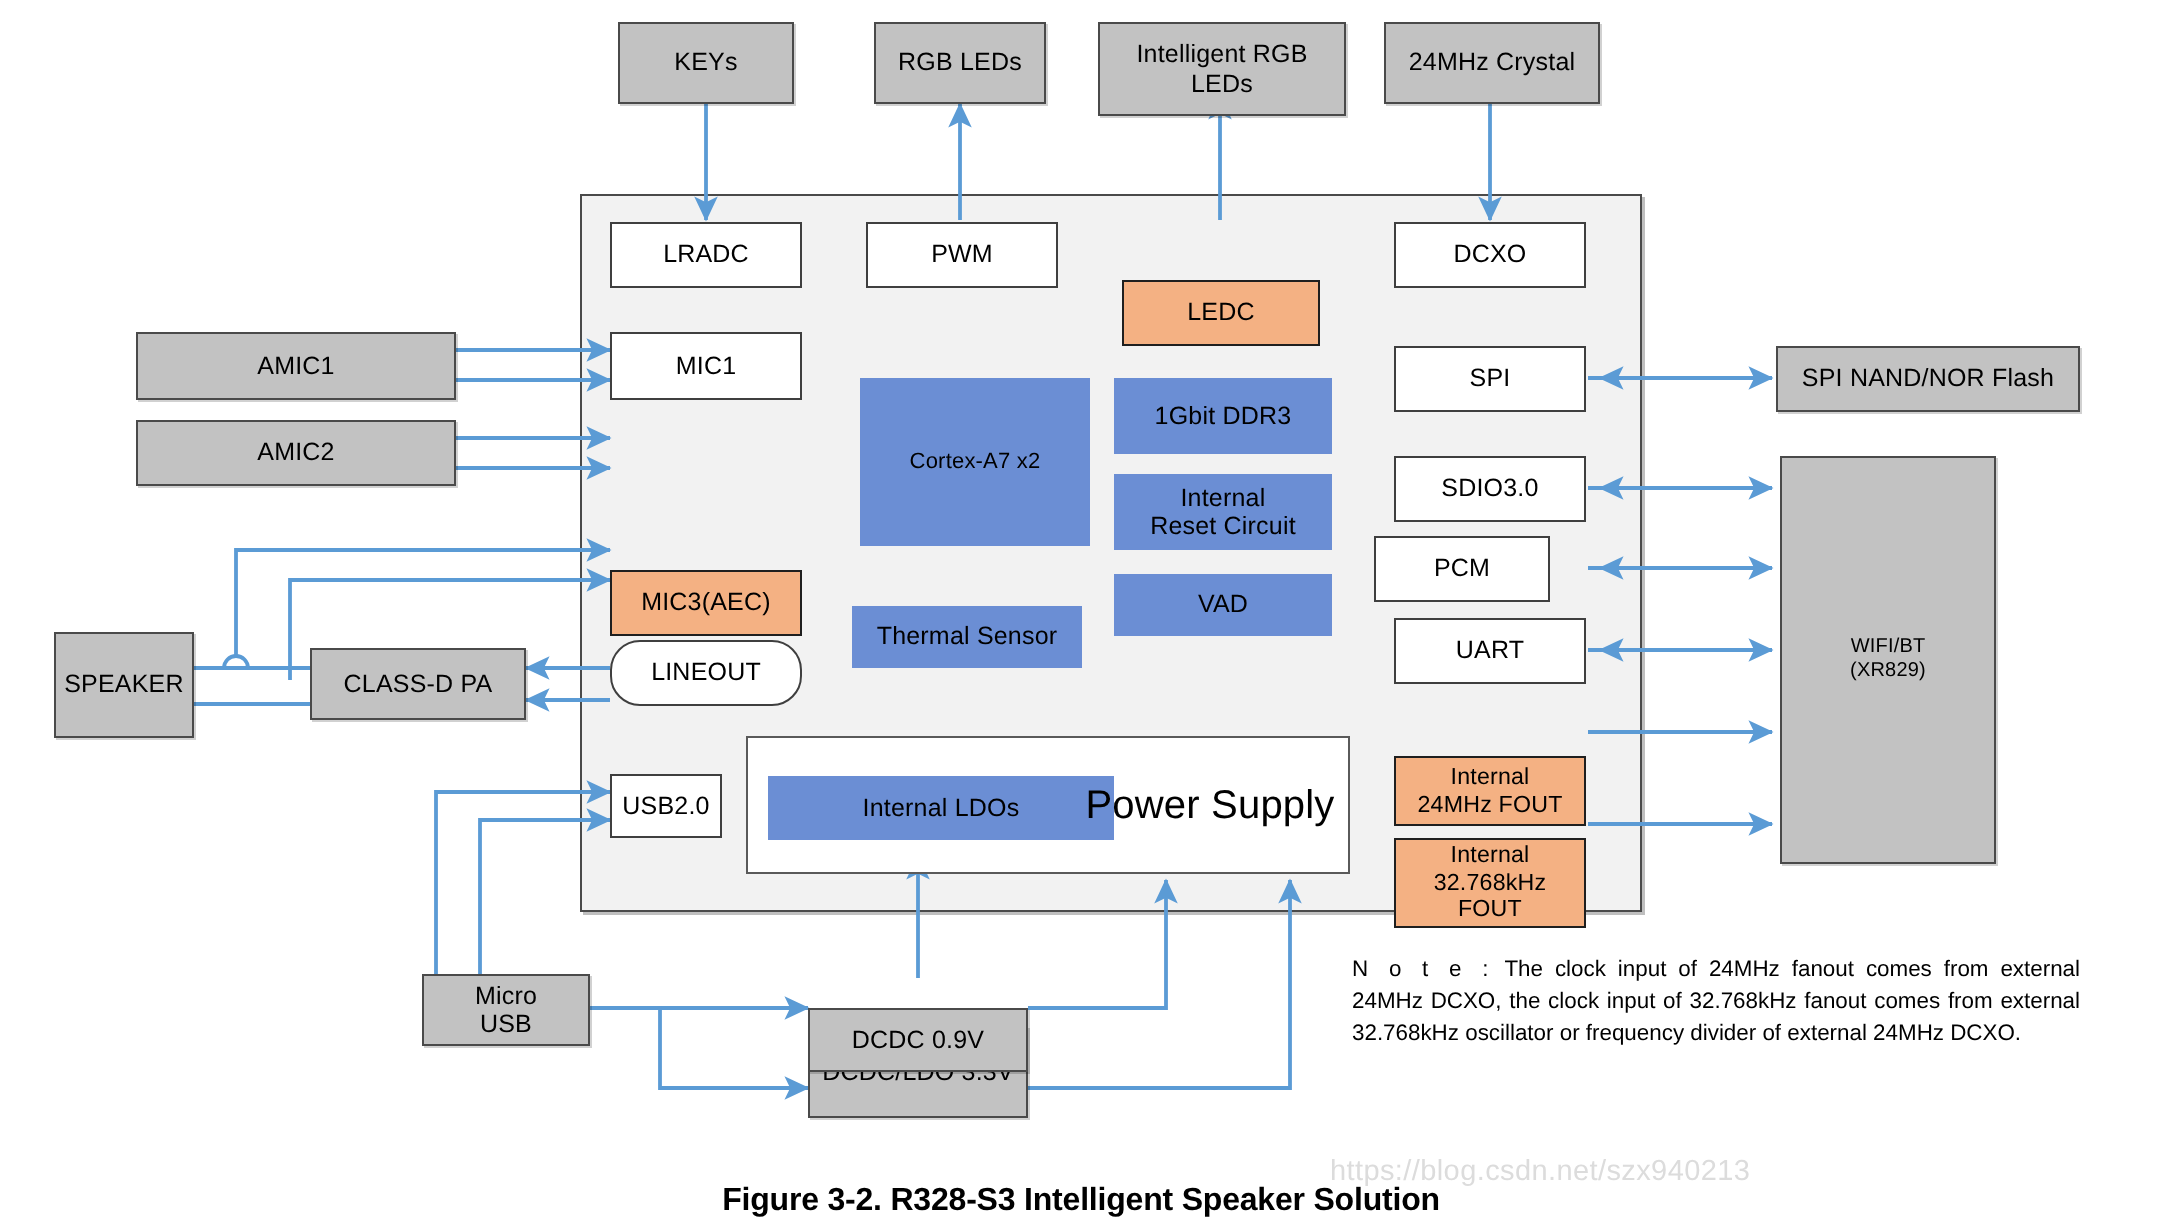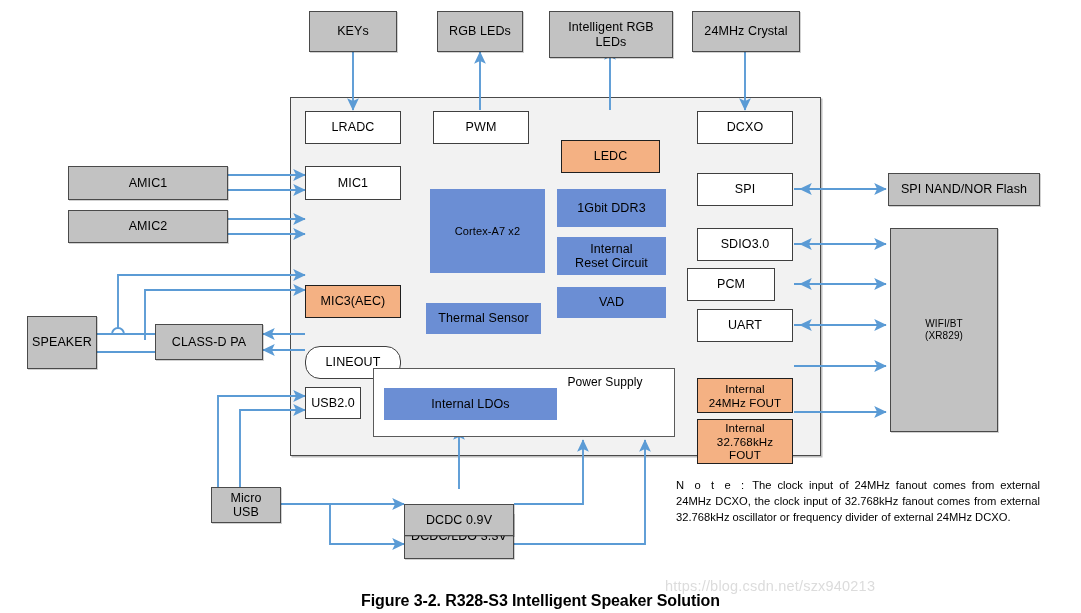--- a/index.html
+++ b/index.html
@@ -203,48 +203,48 @@
   <div class="blk white" style="left:697px;top:111px;width:96px;height:33px;">DCXO</div>
 
   <div class="blk gray" style="left:68px;top:166px;width:160px;height:34px;">AMIC1</div>
 
   <div class="blk gray" style="left:68px;top:210px;width:160px;height:33px;text-align:center;">AMIC2</div>
 
   <div class="blk gray" style="left:3px;top:316px;width:70px;height:53px;margin-left:24px;">SPEAKER</div>
 
   <div class="blk gray" style="left:155px;top:324px;width:108px;height:36px;">CLASS-D PA</div>
 
-  <div class="blk gray" style="left:211px;top:487px;width:70px;height:36px;">Micro
+  <div class="blk gray" style="left:211px;top:487px;width:84px;height:36px;">Micro
 USB</div>
 
   <div class="blk white" style="left:305px;top:166px;width:96px;height:34px;">MIC1</div>
 
 
   <div class="blk orange" style="left:305px;top:256px;width:96px;height:33px;">MIC3(AEC)</div>
 
-  <div class="blk white" style="left:305px;top:346px;width:96px;height:33px;border-radius:15px;">LINEOUT</div>
+  <div class="blk white" style="left:305px;top:320px;width:96px;height:33px;border-radius:15px;">LINEOUT</div>
 
   <div class="blk white" style="left:305px;top:387px;width:56px;height:32px;">USB2.0</div>
 
   <div class="blk blue" style="left:430px;top:189px;width:115px;height:84px;font-size:11px;">Cortex-A7 x2</div>
 
   <div class="blk blue" style="left:557px;top:189px;width:109px;height:38px;">1Gbit DDR3</div>
 
   <div class="blk blue" style="left:557px;top:237px;width:109px;height:38px;">Internal
 Reset Circuit</div>
 
   <div class="blk blue" style="left:426px;top:287px;width:115px;height:31px;margin-top:16px;">Thermal Sensor</div>
 
   <div class="blk blue" style="left:557px;top:287px;width:109px;height:31px;">VAD</div>
 
   <div class="plainbox" style="position:absolute;left:373px;top:368px;width:302px;height:69px;box-sizing:border-box;"></div>
 
   <div class="blk blue" style="left:384px;top:388px;width:173px;height:32px;">Internal LDOs</div>
 
-  <div class="blk" style="left:540px;top:367px;width:130px;height:32px;font-size:12px;">Power Supply</div>
+  <div class="blk" style="left:540px;top:388px;width:130px;height:32px;font-size:20px;">Power Supply</div>
 
   <div class="blk white" style="left:697px;top:173px;width:96px;height:33px;">SPI</div>
 
   <div class="blk white" style="left:697px;top:228px;width:96px;height:33px;">SDIO3.0</div>
 
   <div class="blk white" style="left:687px;top:268px;width:88px;height:33px;">PCM</div>
 
   <div class="blk white" style="left:697px;top:309px;width:96px;height:33px;">UART</div>
 
   <div class="blk orange sm" style="left:697px;top:349px;width:96px;height:35px;">Internal

